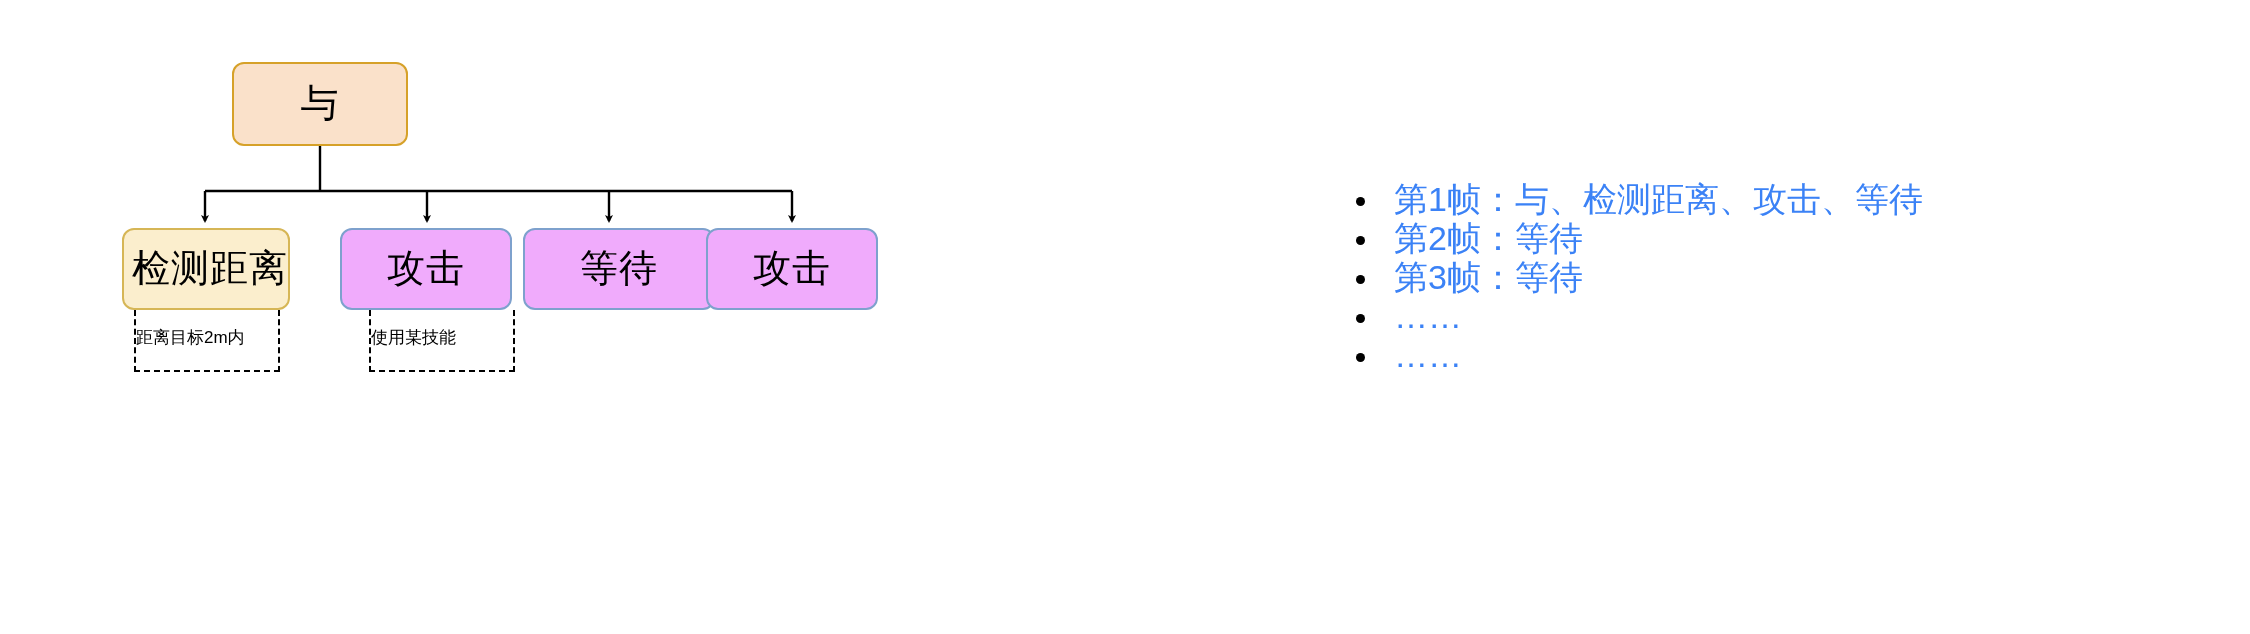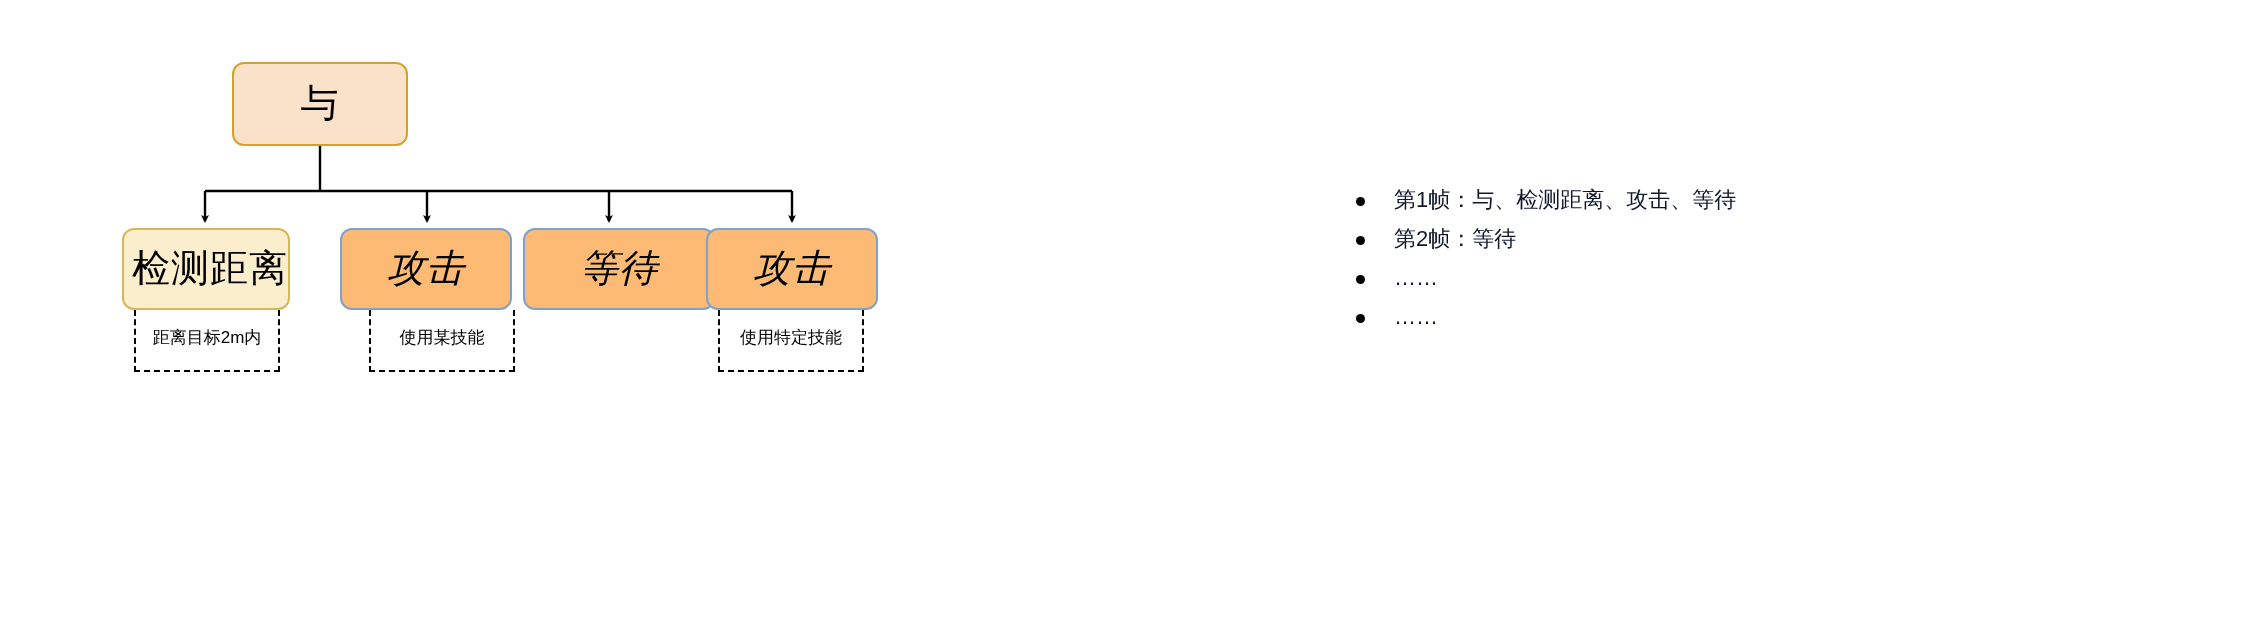--- a/index.html
+++ b/index.html
@@ -56,35 +56,34 @@
   .node.root {
     background: #fae1ca;
     border-color: #d6a129;
   }
   .node.cond {
     background: #fbeecd;
     border-color: #d6b656;
     justify-content: flex-end;
   }
   .node.act {
-    background: #fdba74;
+    background: #f0abfc;
     border-color: #7ea1cd;
-    font-style: italic;
   }
 
   
   .annot {
     position: absolute;
     box-sizing: border-box;
     border: 2px dashed #000000;
     border-top: none;
     background: transparent;
     display: flex;
     align-items: flex-start;
-    justify-content: center;
+    justify-content: flex-start;
     padding-top: 16px;
     z-index: 2;
   }
   .annot-label {
     font-size: 17px;
     color: #000000;
     white-space: nowrap;
   }
 
   
@@ -92,23 +91,23 @@
     position: absolute;
     left: 1348px;
     top: 180px;
     width: 800px;
     list-style: none;
     margin: 0;
     padding: 0;
   }
   #frame-list li {
     position: relative;
-    font-size: 22px;
+    font-size: 34px;
     line-height: 39px;
-    color: #0f172a;
+    color: #3b82f6;
     padding-left: 46px;
     white-space: nowrap;
   }
   #frame-list li::before {
     content: "";
     position: absolute;
     left: 8px;
     top: 17px;
     width: 9px;
     height: 9px;
@@ -156,24 +155,22 @@
     <span class="annot-label">使用某技能</span>
   </div>
 
   <div class="node act" style="left:523px; top:228px; width:192px; height:82px;">
     <span class="node-label">等待</span>
   </div>
 
   <div class="node act" style="left:706px; top:228px; width:172px; height:82px;">
     <span class="node-label">攻击</span>
   </div>
-  <div class="annot" style="left:718px; top:310px; width:146px; height:62px;">
-    <span class="annot-label">使用特定技能</span>
-  </div>
 
   <ul id="frame-list">
     <li>第1帧：与、检测距离、攻击、等待</li>
     <li>第2帧：等待</li>
+    <li>第3帧：等待</li>
     <li>……</li>
     <li>……</li>
   </ul>
 
 </div>
 
 </body></html>

